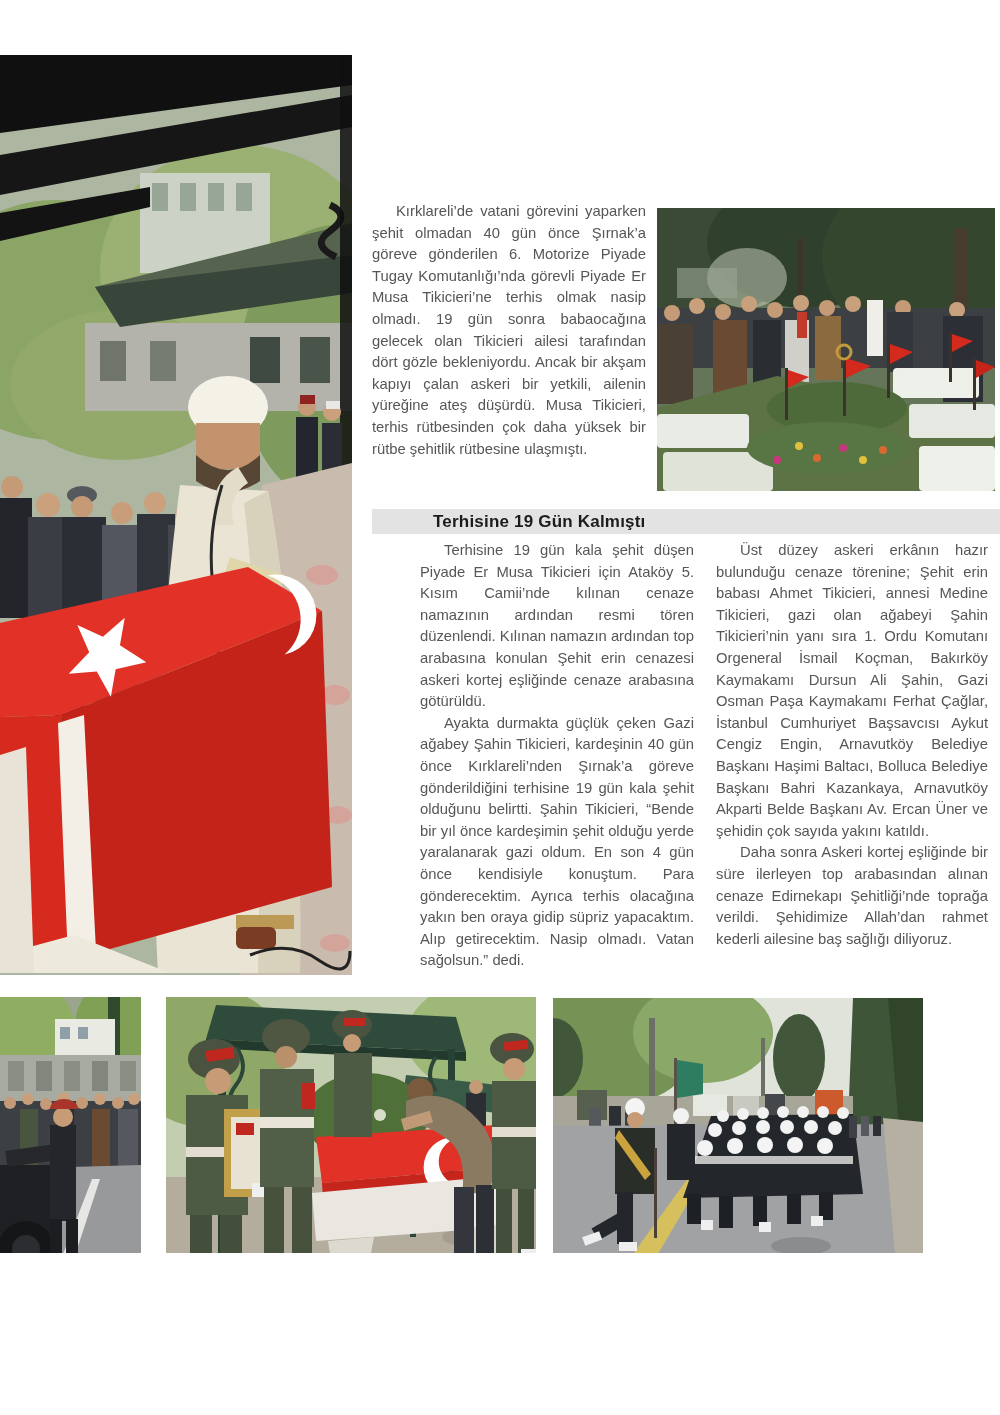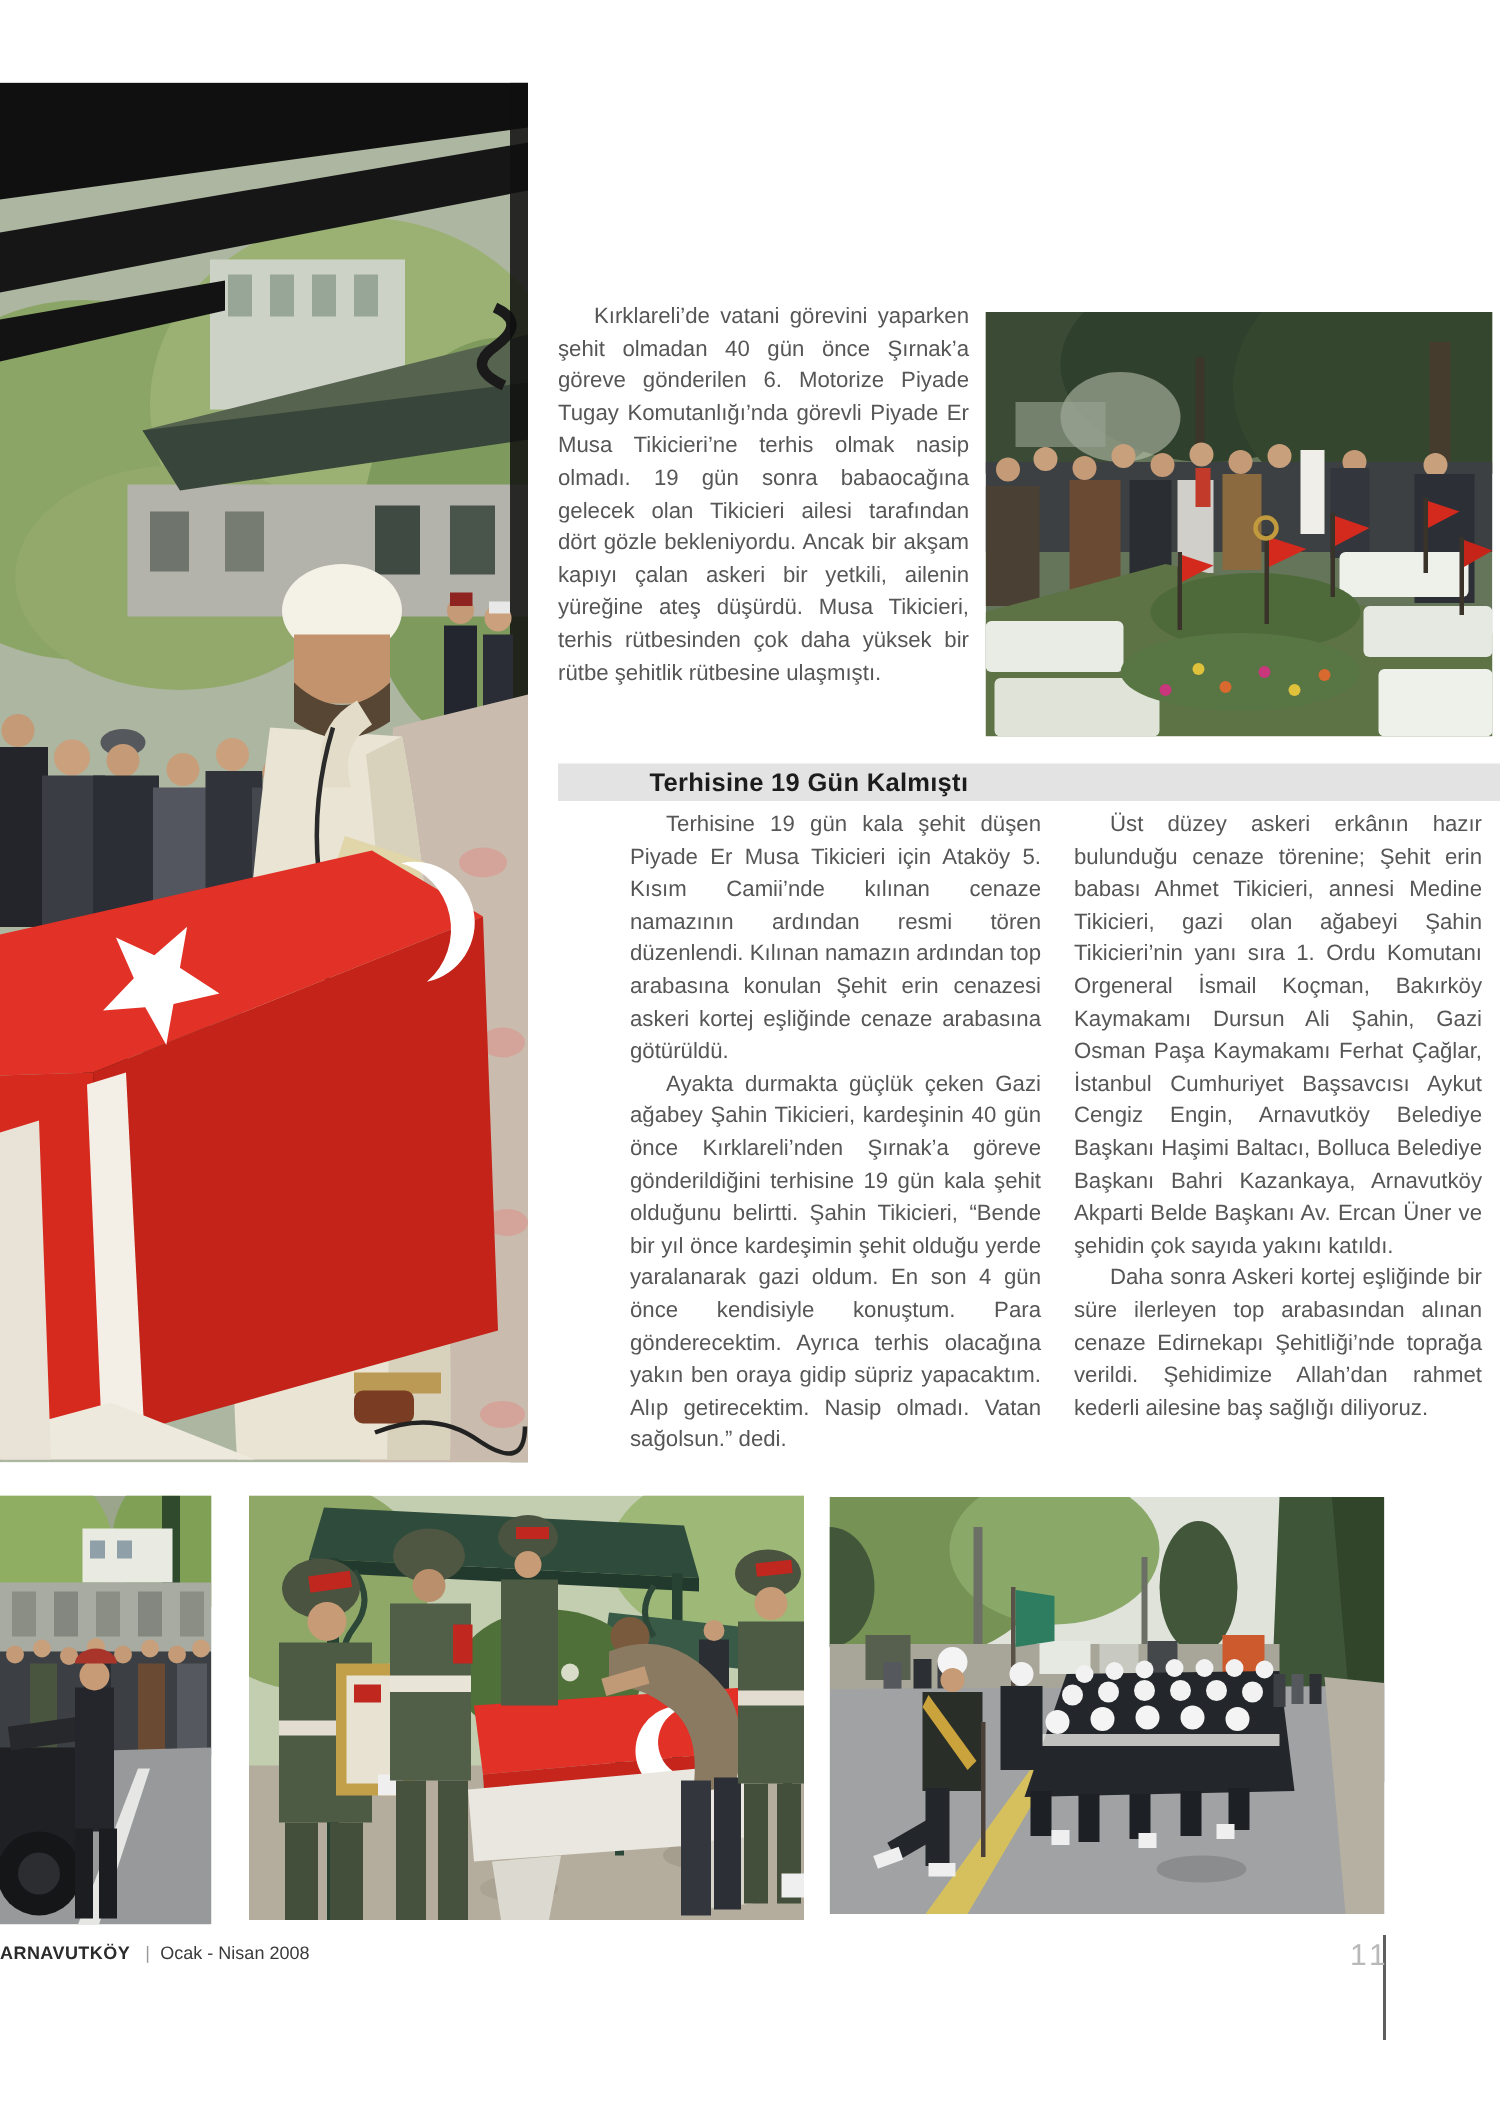--- a/index.html
+++ b/index.html
@@ -1,16 +1,16 @@
 <!DOCTYPE html>
 <html><head>
 <meta charset="utf-8">
 <style>
   html,body{margin:0;padding:0;background:#fff;}
-  .page{position:relative;width:1000px;height:1415px;background:#ffffff;overflow:hidden;
+  .page{position:relative;width:1000px;height:1253px;background:#ffffff;overflow:hidden;
         font-family:"Liberation Sans","DejaVu Sans",sans-serif;}
   figure{margin:0;padding:0;position:absolute;overflow:hidden;}
   figure svg{display:block;width:100%;height:100%;}
   .bodytext{position:absolute;color:#565656;font-size:14.8px;line-height:21.6px;
             text-align:justify;}
   .bodytext p{margin:0;text-indent:24px;}
   .intro{left:372px;top:201px;width:274px;}
   .col1{left:372px;top:540px;width:274px;margin-left:48px;}
   .col2{left:676px;top:540px;width:272px;margin-left:40px;}
   .secbar{position:absolute;left:372px;top:509px;width:628px;height:25px;background:#e3e3e3;

